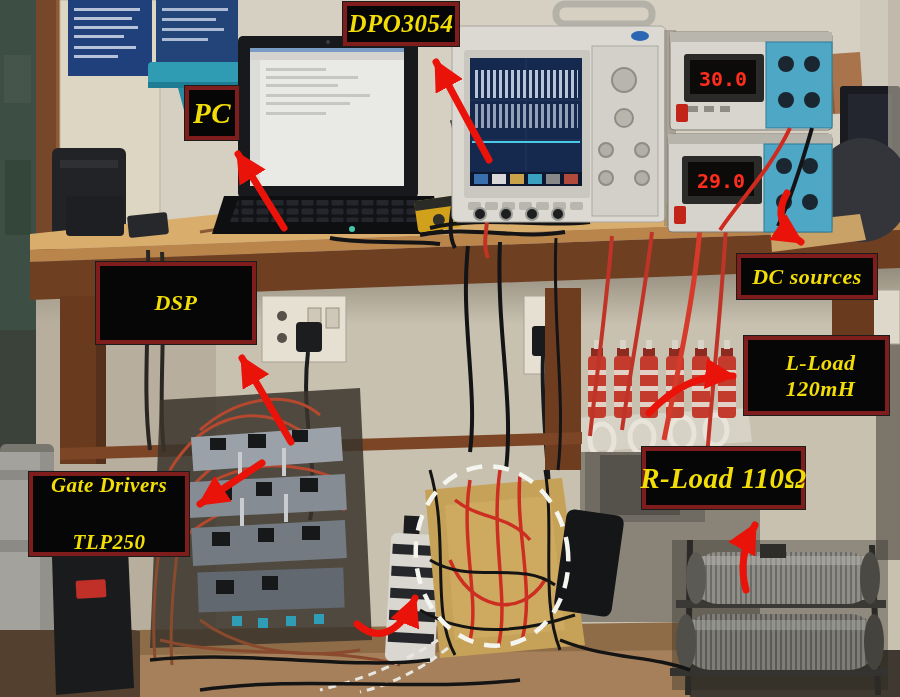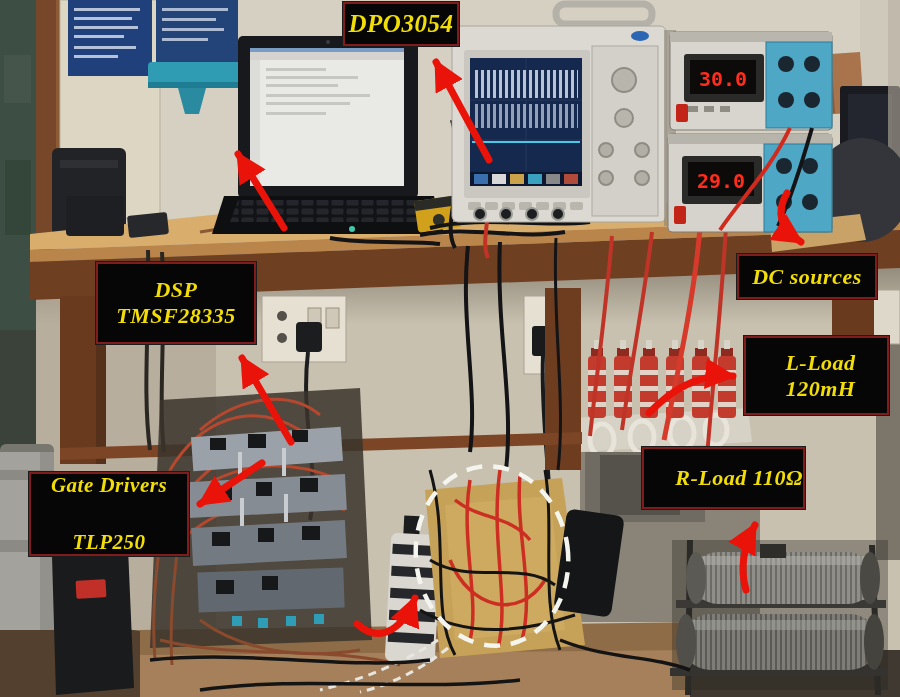--- a/index.html
+++ b/index.html
@@ -5,21 +5,21 @@
   html,body{margin:0;padding:0;background:#ffffff;}
   .fig{
     position:relative;width:900px;height:697px;overflow:hidden;
     background:#cfc9bb;box-shadow:inset 0 0 0 2px #e3e3e3;
     font-family:"Liberation Sans",sans-serif;
   }
   .photo-svg{position:absolute;left:0;top:0;}
   .anno-label{
     position:absolute;box-sizing:border-box;
     display:flex;flex-direction:column;align-items:center;justify-content:center;
-    background:#060606;border:2px solid #7f1d1d;box-shadow:0 0 0 1px #1c1c1c;
+    background:#060606;border:4px solid #7f1d1d;box-shadow:0 0 0 1px #1c1c1c;
     color:#f2de06;font-family:"Liberation Serif",serif;
     font-style:italic;font-weight:700;text-align:center;line-height:1.18;
     letter-spacing:.5px;z-index:5;
   }
   .anno-label span{display:block;white-space:nowrap;}
 </style>
 </head>
 <body>
 
 <div class="fig">
@@ -466,36 +466,38 @@
     <path d="M 357,624 C 382,646 404,626 415,598" marker-end="url(#ah)"></path>
     <path d="M 649,413 Q 688,372 733,376" marker-end="url(#ah)"></path>
     <path d="M 746,590 Q 737,558 755,525" marker-end="url(#ah)"></path>
   </g>
 </svg>
 
 <div class="anno-label" style="left:343px;top:2px;width:116px;height:44px;font-size:25px;">
   <span>DPO3054</span>
 </div>
 
+<div class="anno-label" style="left:185px;top:86px;width:54px;height:54px;font-size:29px;">
+  <span>PC</span>
+</div>
 
 <div class="anno-label" style="left:96px;top:262px;width:160px;height:82px;font-size:22px;">
   <span>DSP</span>
-  <span>TMSF28335</span>
 </div>
 
 <div class="anno-label" style="left:737px;top:254px;width:140px;height:45px;font-size:22px;">
   <span>DC sources</span>
 </div>
 
 <div class="anno-label" style="left:744px;top:336px;width:145px;height:79px;font-size:22px;padding-left:8px;">
   <span>L-Load</span>
   <span>120mH</span>
 </div>
 
-<div class="anno-label" style="left:642px;top:447px;width:163px;height:62px;font-size:22px;align-items:flex-end;">
+<div class="anno-label" style="left:642px;top:447px;width:163px;height:62px;font-size:29px;">
   <span>R-Load 110Ω</span>
 </div>
 
 <div class="anno-label" style="left:29px;top:472px;width:160px;height:84px;font-size:21px;gap:32px;">
   <span>Gate Drivers</span>
   <span>TLP250</span>
 </div>
 
 
 </div>

